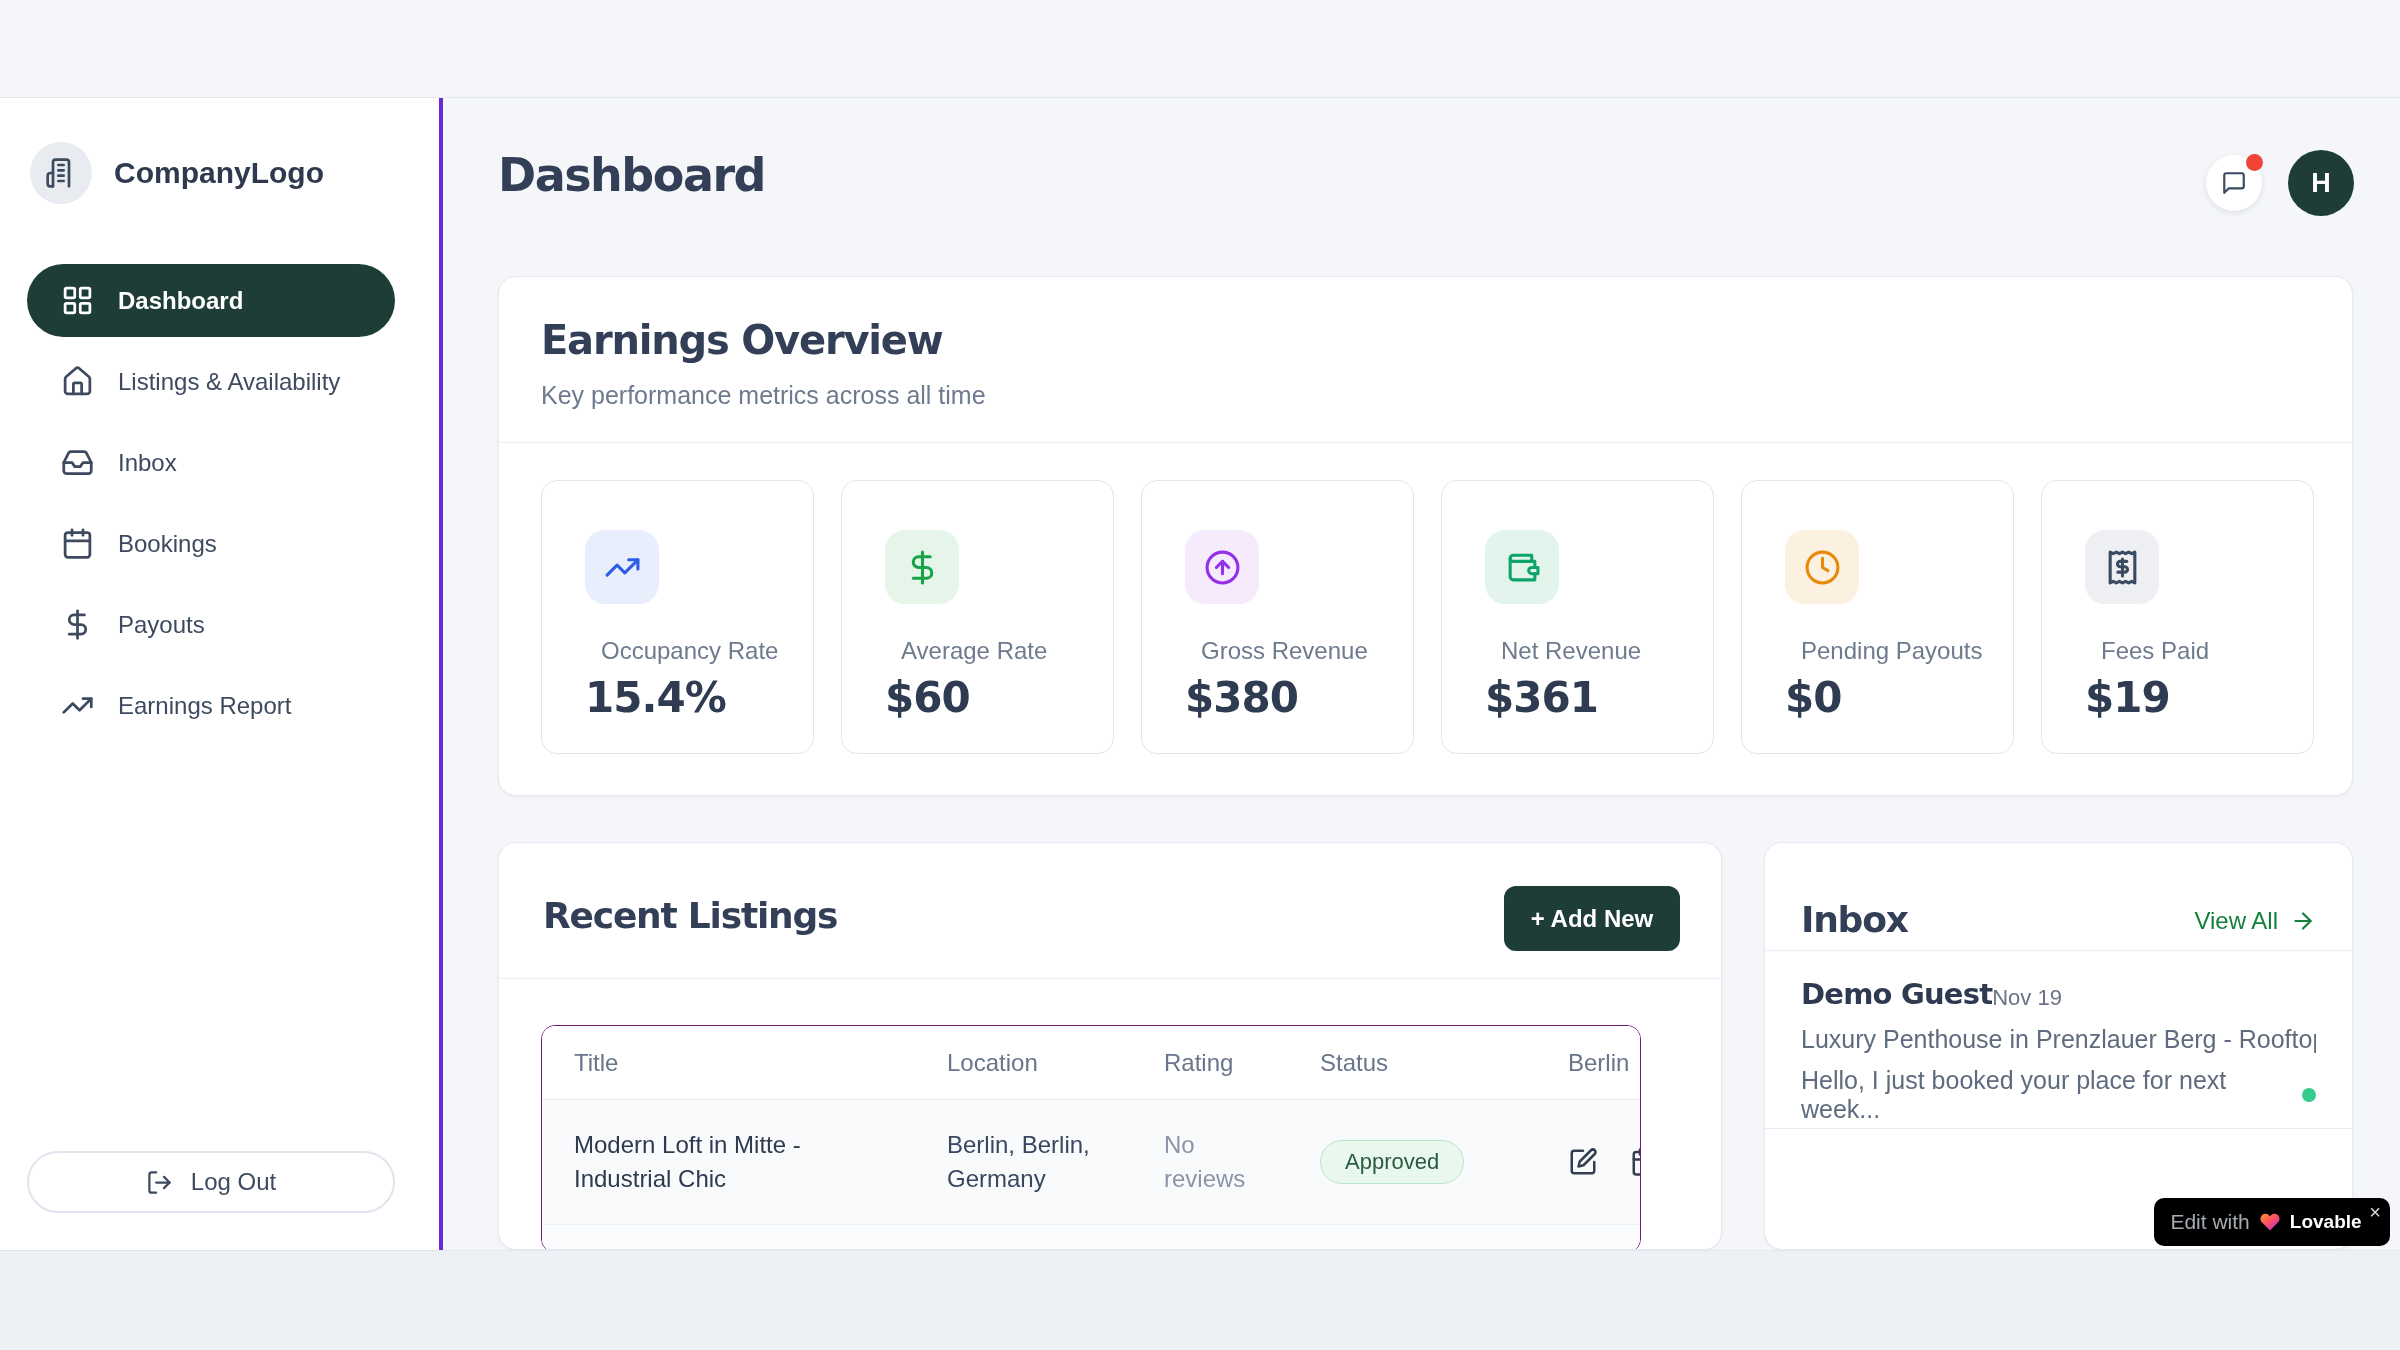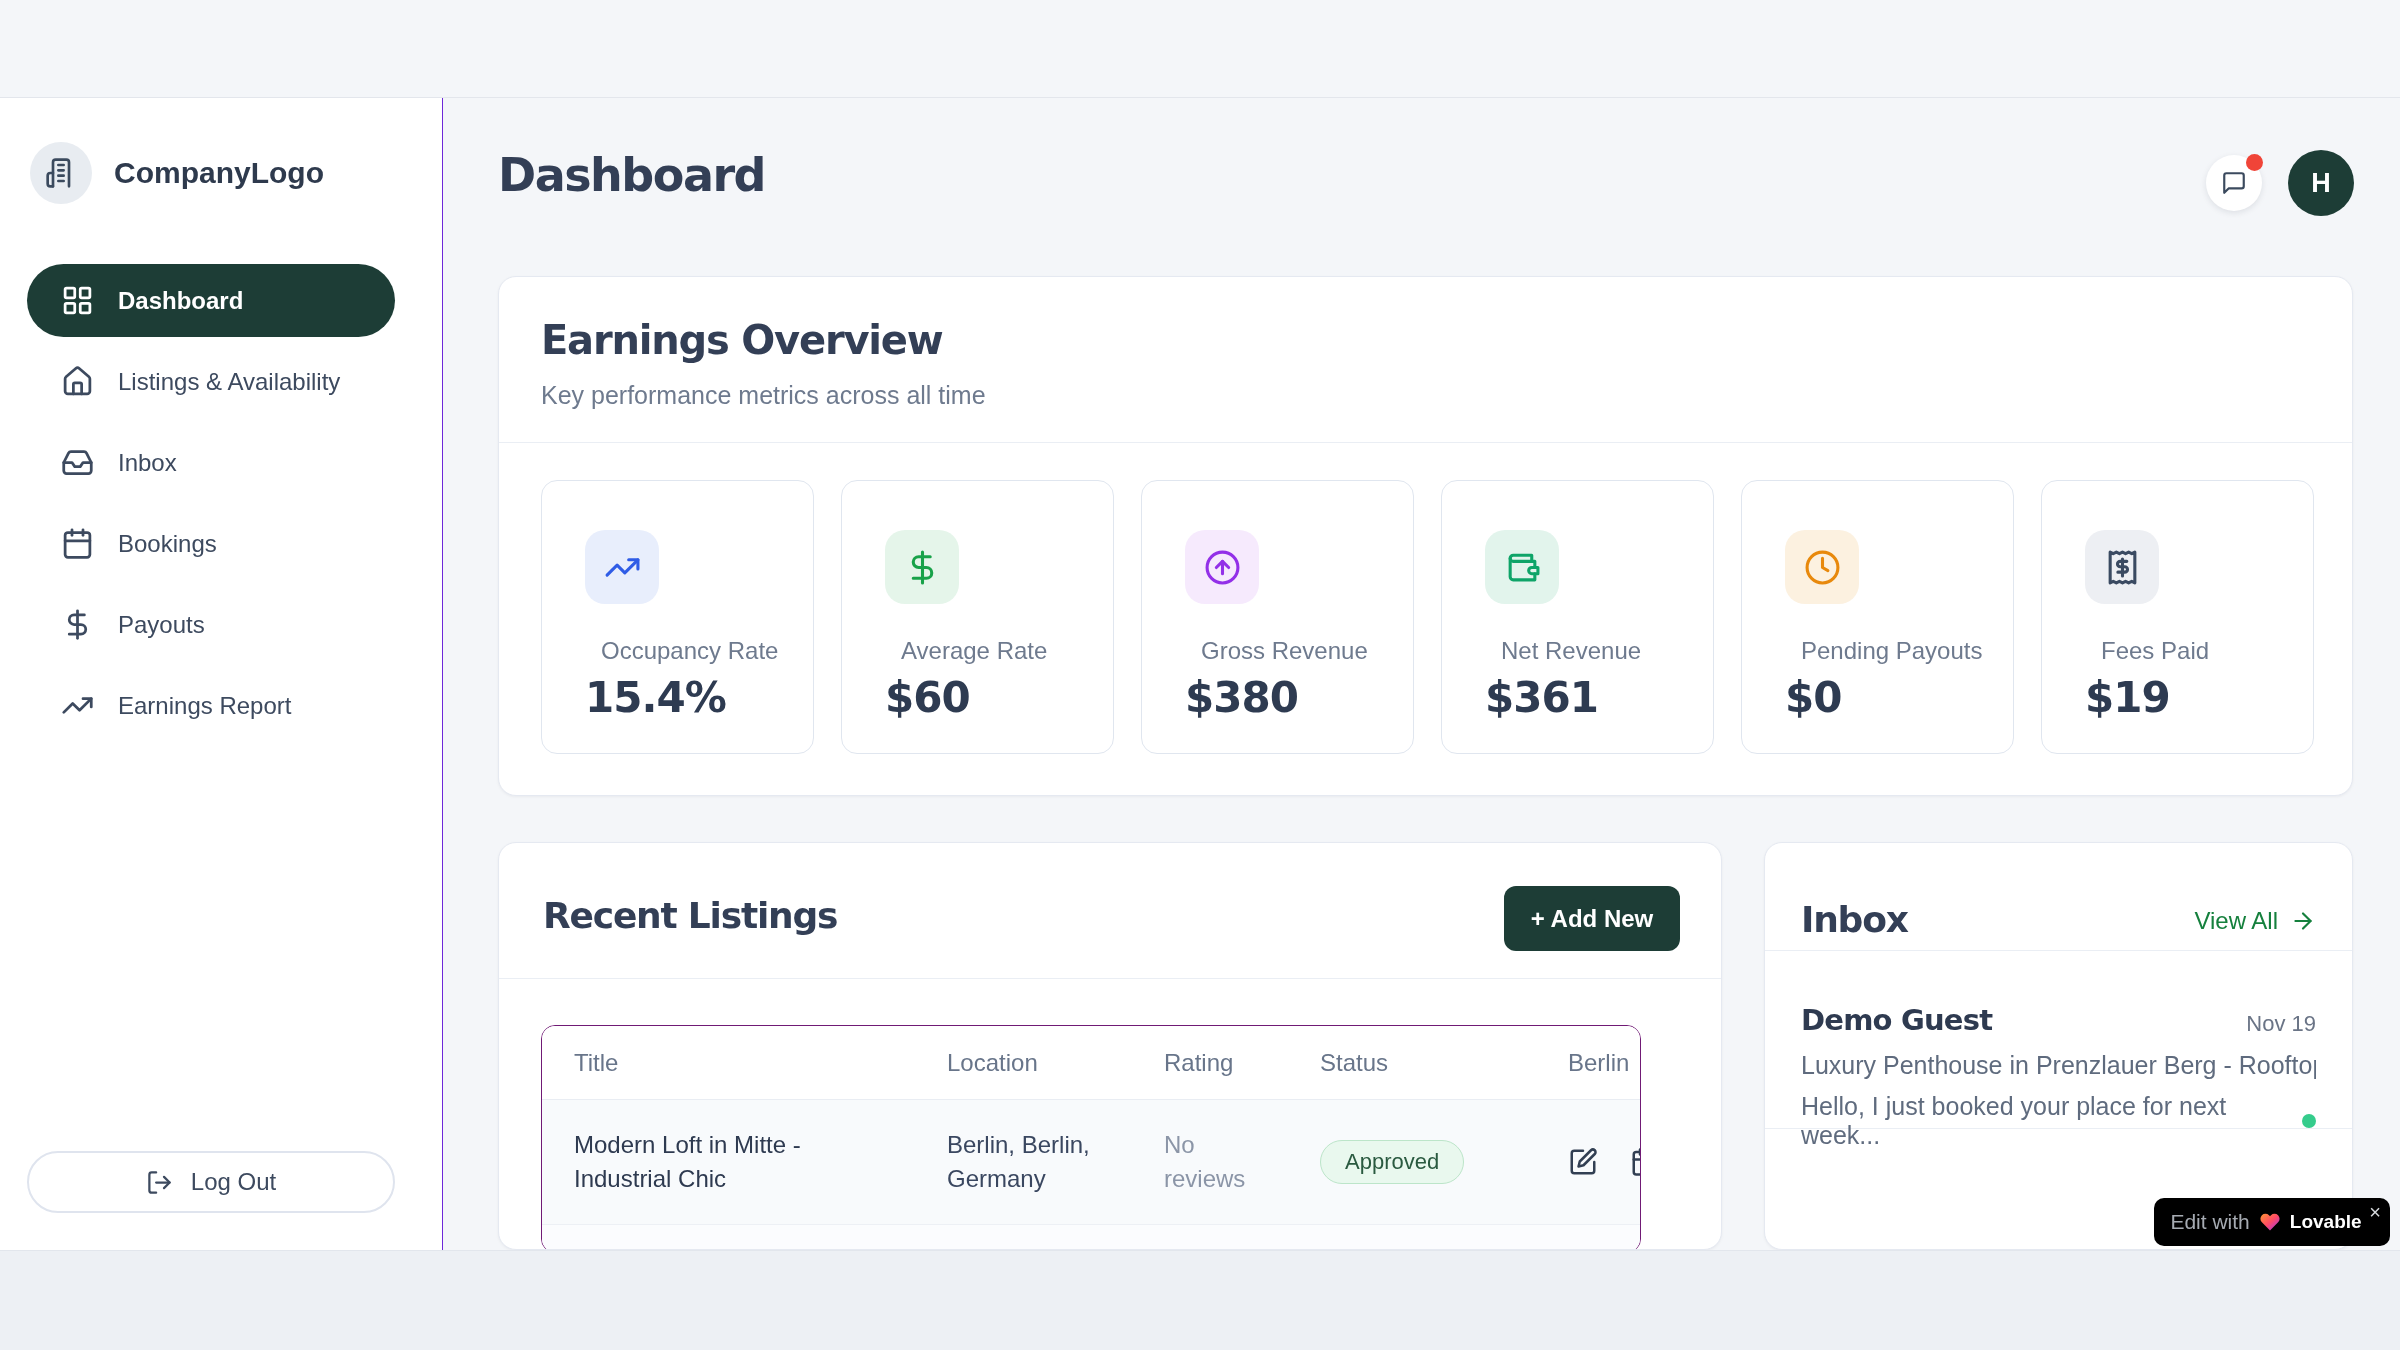--- a/index.html
+++ b/index.html
@@ -9,21 +9,21 @@
   .canvas{ position:relative; width:2400px; height:1350px; background:#f4f6f9;
            overflow:hidden; color:#333f56; }
 
   .window-topline{ position:absolute; left:0; top:97px; width:2400px; height:1px;
                    background:rgba(140,152,170,.16); }
   .bottom-strip{ position:absolute; left:0; top:1250px; width:2400px; height:100px;
                  background:#edf0f4; border-top:1px solid #e2e6ec; }
 
   
   .sidebar{ position:absolute; left:0; top:98px; width:443px; height:1152px;
-            background:#ffffff; border-right:1px solid #6d28d9; }
+            background:#ffffff; border-right:4px solid #6d28d9; }
   .logo-row{ position:absolute; left:30px; top:44px; display:flex; align-items:center; gap:22px; }
   .logo-circle{ width:62px; height:62px; border-radius:50%; background:#e8ecf1;
                 display:flex; align-items:center; justify-content:center; color:#3b4a5e; }
   .logo-circle svg{ width:32px; height:32px; }
   .logo-text{ font-size:30px; font-weight:700; color:#2e3a4d; }
 
   .nav{ position:absolute; left:27px; top:166px; width:368px;
         display:flex; flex-direction:column; gap:8px; }
   .nav-item{ height:73px; border-radius:37px; display:flex; align-items:center;
              padding-left:34px; gap:24px; color:#3d4a5f; font-size:24px; font-weight:500; cursor:pointer; }
@@ -103,21 +103,21 @@
 
   
   .inboxcard{ left:1764px; top:842px; width:589px; height:408px; overflow:hidden; }
   .inbox-title{ position:absolute; left:36px; top:56px; font-family:"DejaVu Sans", sans-serif;
                 font-weight:800; font-size:36px; letter-spacing:-1.2px; color:#333f56; }
   .view-all{ position:absolute; right:36px; top:64px; display:flex; align-items:center; gap:12px;
              font-size:24px; color:#15803d; cursor:pointer; }
   .view-all svg{ width:26px; height:26px; }
   .msg{ position:absolute; left:0; top:108px; width:100%; height:178px;
         border-bottom:1px solid #eaeef4; padding:26px 36px 0; cursor:pointer; }
-  .msg-head{ display:flex; justify-content:space-between; align-items:flex-start;margin-top:26px; }
+  .msg-head{ display:flex; align-items:flex-start; }
   .msg-sender{ font-family:"DejaVu Sans", sans-serif; font-size:29px; font-weight:800;
                letter-spacing:-.8px; color:#2e3a50; }
   .msg-date{ font-size:22px; color:#6a7486; padding-top:8px; }
   .msg-line1{ margin-top:14px; font-size:25px; color:#5f6b7e; white-space:nowrap; overflow:hidden; }
   .msg-line2row{ margin-top:12px; display:flex; justify-content:space-between; align-items:center; }
   .msg-line2{ font-size:25px; color:#5f6b7e; }
   .unread-dot{ width:14px; height:14px; border-radius:50%; background:#35cc8c; }
 
   
   .lovable{ position:absolute; left:2154px; top:1198px; width:236px; height:48px; background:#000;

